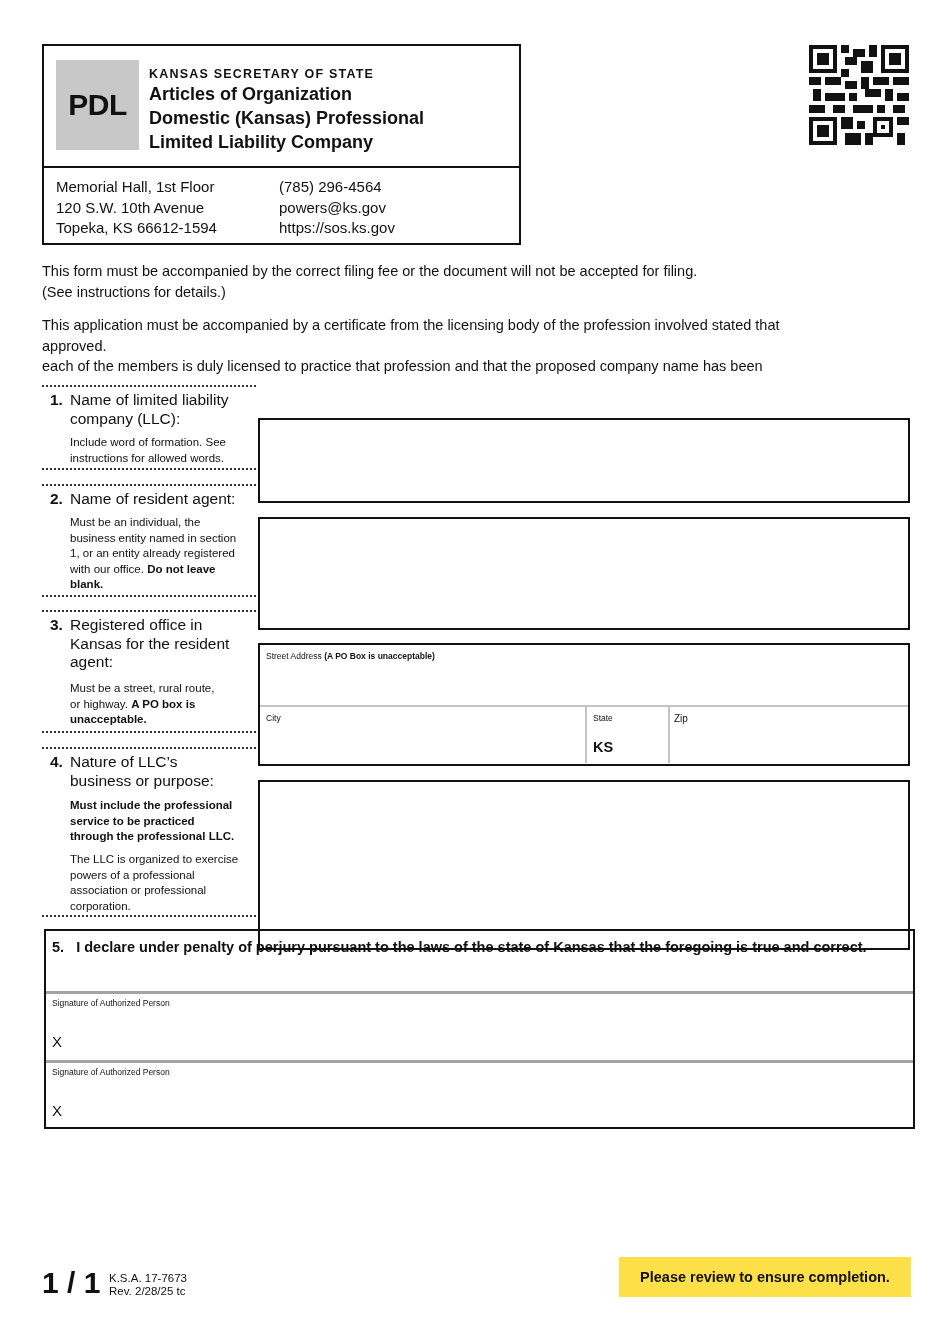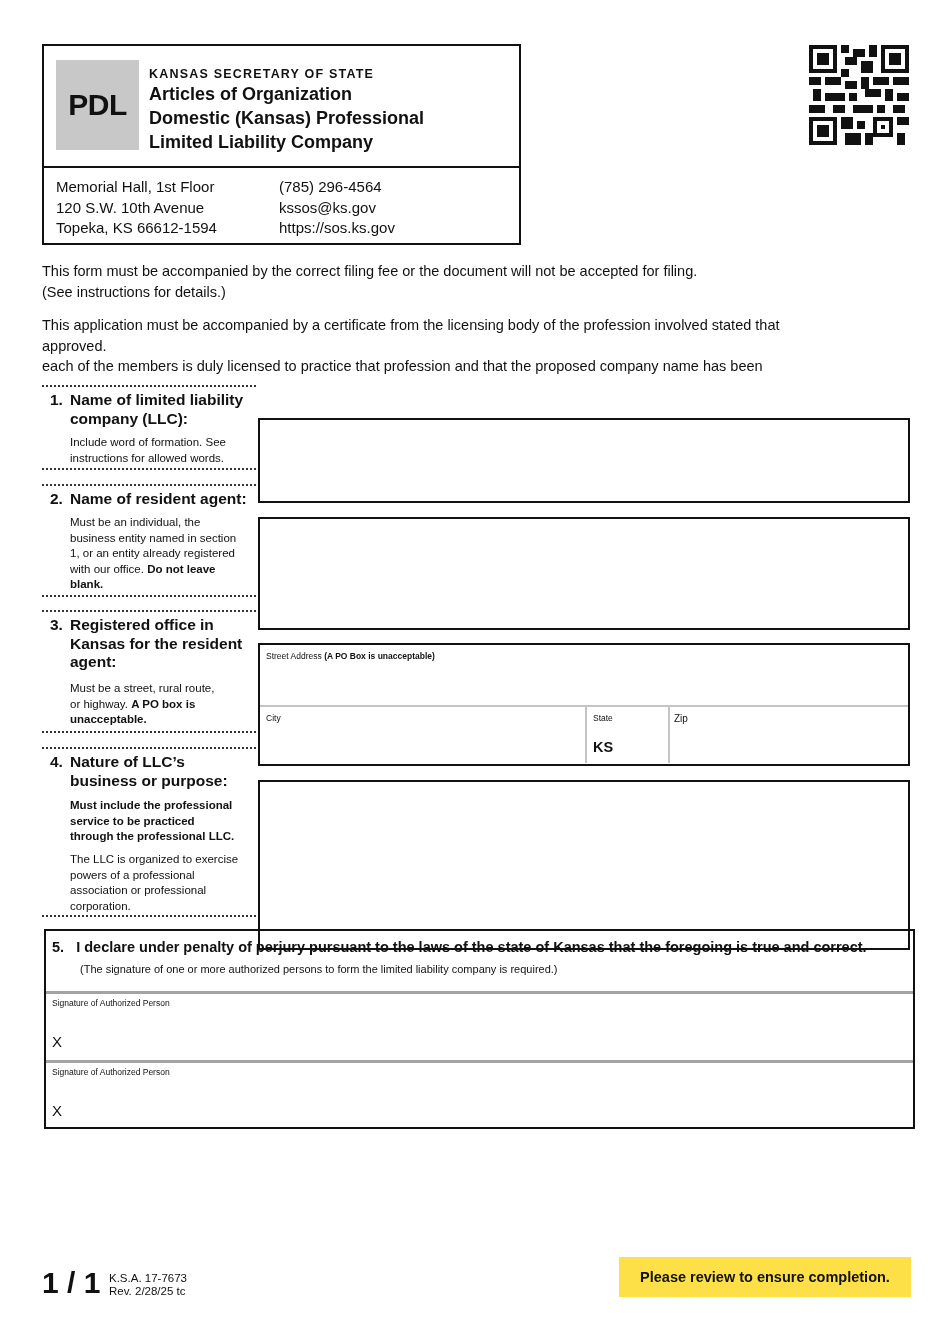--- a/index.html
+++ b/index.html
@@ -16,21 +16,21 @@
   #contact { position:absolute; left:235px; top:131px; font-size:15px; line-height:20.5px; }
 
   
   #qr { left:809px; top:45px; width:100px; height:100px; }
 
   .para { left:42px; font-size:14.5px; line-height:20.5px; font-weight:500; }
 
   
   .sec-label { position:absolute; left:42px; width:214px; border-top:2px dotted #333; border-bottom:2px dotted #333; box-sizing:border-box; }
   .sec-num { position:absolute; left:8px; top:4px; font-size:15.5px; font-weight:bold; }
-  .sec-title { position:absolute; left:28px; top:4px; font-size:15.5px; font-weight:bold; line-height:18.5px; }
+  .sec-title { position:absolute; left:28px; top:4px; font-size:15.5px; font-weight:normal; line-height:18.5px; }
   .sec-help { position:absolute; left:28px; font-size:11.5px; line-height:15.5px; }
   .sec-box { position:absolute; left:258px; width:652px; border:2.5px solid #111; box-sizing:border-box;margin-top:33px; }
   .fld-label { position:absolute; font-size:8.5px; }
   .fld-label b { font-weight:bold; }
 
   
   #s5 { left:44px; top:929px; width:871px; height:200px; border:2.5px solid #111; box-sizing:border-box; }
   #s5-head { font-size:14.5px; font-weight:bold; position:absolute; left:6px; top:8px; }
   #s5-sub { font-size:11px; position:absolute; left:34px; top:32px; }
   .sig-row { position:absolute; left:0; right:0; border-top:3px solid #a3a3a3;padding-left:45px; }
@@ -53,21 +53,21 @@
     <div class="title-line" style="top:62px">Domestic (Kansas) Professional</div>
     <div class="title-line" style="top:86px">Limited Liability Company</div>
   </div>
   <div id="addr">
     <div>Memorial Hall, 1st Floor</div>
     <div>120 S.W. 10th Avenue</div>
     <div>Topeka, KS 66612-1594</div>
   </div>
   <div id="contact">
     <div>(785) 296-4564</div>
-    <div>kssos@ks.gov</div>
+    <div>powers@ks.gov</div>
     <div>https://sos.ks.gov</div>
   </div>
 </div>
 
 <svg id="qr" class="abs" viewBox="0 0 25 25" shape-rendering="crispEdges">
   <rect width="25" height="25" fill="#fff"></rect>
   <g fill="#111">
     <rect x="0" y="0" width="7" height="7"></rect>
       <rect x="1" y="1" width="5" height="5" fill="#fff"></rect>
       <rect x="2" y="2" width="3" height="3"></rect>
@@ -195,21 +195,20 @@
     <div>association or professional</div>
     <div>corporation.</div>
   </div>
 </div>
 <div class="sec-box" style="top:747px;height:170px"></div>
 
 <div id="s5" class="abs">
   <div id="s5-head">
     <span>5.</span>&nbsp;&nbsp;&nbsp;<span>I declare under penalty of perjury pursuant to the laws of the state of Kansas that the foregoing is true and correct.</span>
   </div>
-  <div id="s5-sub">(The signature of one or more authorized persons to form the limited liability company is required.)</div>
   <div class="sig-row" style="top:60px;height:66px">
     <div class="sig-label">Signature of Authorized Person</div>
     <div class="sig-x">X</div>
   </div>
   <div class="sig-row" style="top:129px;height:66px">
     <div class="sig-label">Signature of Authorized Person</div>
     <div class="sig-x">X</div>
   </div>
 </div>
 

